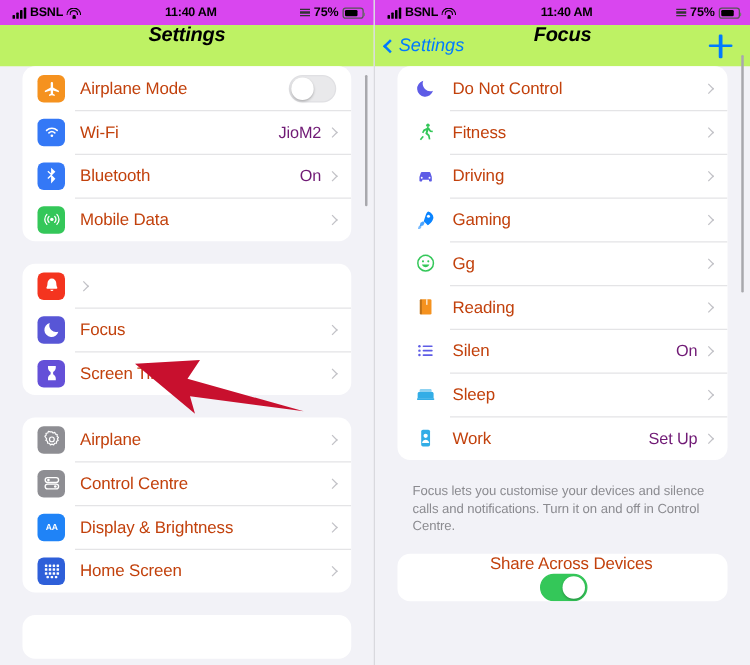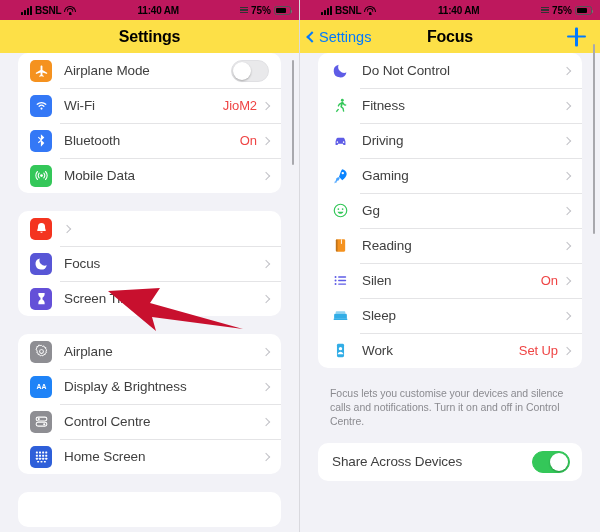--- a/index.html
+++ b/index.html
@@ -18,25 +18,25 @@
     position: relative;
     width: 300px; height: 532px;
     background: #f2f2f7;
     overflow: hidden;
   }
   .panel.left { border-right: 1px solid #d9d9de; }
 
   
   .statusbar {
     height: 20px;
-    background: #be185d;
+    background: #d946ef;
     display: flex;
     align-items: center;
     justify-content: space-between;
-    padding: 0 8px 0 21px;
+    padding: 0 8px 0 10px;
     font-size: 10.5px;
     font-weight: bold;
     color: #000;
   }
   .sb-left { display: flex; align-items: center; gap: 3px; }
   .sb-right { display: flex; align-items: center; gap: 3px; }
   .sb-center { font-size: 10px; font-weight: bold; letter-spacing: -0.2px; }
   .signal { display: flex; align-items: flex-end; gap: 1px; height: 9px; }
   .signal i { width: 2px; background: #000; border-radius: 0.5px; display: block; }
   .signal i:nth-child(1) { height: 3px; }
@@ -61,26 +61,27 @@
   }
   .batt::after {
     content: ""; position: absolute; right: -2.5px; top: 3px;
     width: 1.5px; height: 3px; background: #777; border-radius: 0 1px 1px 0;
   }
   .batt i { display: block; height: 100%; width: 75%; background: #000; border-radius: 1px; }
   .pct { font-size: 10px; font-weight: bold; }
 
   
   .navbar {
-    background: #fde047;
+    background: #bef264;
     height: 33px;
     display: flex;
-    align-items: center;
+    align-items: flex-start;
     justify-content: center;
     position: relative;
+    font-style: italic;
   }
   .navtitle { font-size: 16px; font-weight: bold; color: #000; letter-spacing: -0.2px; }
   .nav-back {
     position: absolute; left: 8px; top: 50%; transform: translateY(-50%);
     display: flex; align-items: center; gap: 3px;
     color: #007aff; font-size: 14.5px;
   }
   .chev-left {
     width: 8px; height: 8px; border-left: 2px solid #007aff; border-bottom: 2px solid #007aff;
     transform: rotate(45deg); display: inline-block;
@@ -112,24 +113,24 @@
     height: 35px;
     padding-left: 12px;
     position: relative;
   }
   .row + .row::before {
     content: "";
     position: absolute; left: 42px; right: 0; top: 0;
     height: 1px; background: #e4e4e6;
   }
   .row .label {
-    font-size: 13.5px; color: #404040; flex: 1; letter-spacing: -0.1px;
+    font-size: 13.5px; color: #c2410c; flex: 1; letter-spacing: -0.1px;
   }
   .row .value {
-    font-size: 13px; color: #ef4444; margin-right: 6px; letter-spacing: -0.1px; margin-left: 25px;
+    font-size: 13px; color: #701a75; margin-right: 6px; letter-spacing: -0.1px; margin-left: 25px;
   }
   .chev {
     width: 6px; height: 6px;
     border-top: 1.6px solid #c2c2c7; border-right: 1.6px solid #c2c2c7;
     transform: rotate(45deg);
     margin-right: 12px;
   }
 
   
   .tile {
@@ -299,38 +300,38 @@
             <div class="tile" style="background: rgb(142, 142, 147);">
               <svg width="15" height="15" viewBox="0 0 24 24">
                 <path d="M12 8.2A3.8 3.8 0 1012 15.8 3.8 3.8 0 0012 8.2zm0 6.1a2.3 2.3 0 110-4.6 2.3 2.3 0 010 4.6z" fill="#ffffff"></path>
                 <path d="M12 2.2l1.6 1.7 2.2-.8.8 2.2 2.3.4-.3 2.3 1.8 1.5-1.3 1.9 1 2.1-2.1 1-.2 2.3-2.3.2-1.2 2-2.1-.9-2.1.9-1.2-2-2.3-.2-.2-2.3-2.1-1 1-2.1L3 8l1.8-1.5-.3-2.3 2.3-.4.8-2.2 2.2.8z" fill="none" stroke="#ffffff" stroke-width="1.5" stroke-linejoin="round"></path>
               </svg>
             </div>
             <div class="label">Airplane</div>
             <div class="chev"></div>
           </div>
           <div class="row">
-            <div class="tile" style="background: rgb(31, 131, 247);">
-              <svg width="15" height="15" viewBox="0 0 24 24">
-                <text x="12" y="16.5" font-size="11" font-weight="bold" text-anchor="middle" fill="#ffffff" font-family="Liberation Sans, sans-serif">AA</text>
-              </svg>
-            </div>
-            <div class="label">Display &amp; Brightness</div>
-            <div class="chev"></div>
-          </div>
-          <div class="row">
             <div class="tile" style="background: rgb(142, 142, 147);">
               <svg width="15" height="15" viewBox="0 0 24 24">
                 <rect x="3.4" y="5" width="17.2" height="6.2" rx="3.1" fill="none" stroke="#ffffff" stroke-width="1.7"></rect>
                 <circle cx="7.6" cy="8.1" r="1.7" fill="#ffffff"></circle>
                 <rect x="3.4" y="13.2" width="17.2" height="6.2" rx="3.1" fill="none" stroke="#ffffff" stroke-width="1.7"></rect>
                 <circle cx="16.4" cy="16.3" r="1.7" fill="#ffffff"></circle>
               </svg>
             </div>
             <div class="label">Control Centre</div>
+            <div class="chev"></div>
+          </div>
+          <div class="row">
+            <div class="tile" style="background: rgb(31, 131, 247);">
+              <svg width="15" height="15" viewBox="0 0 24 24">
+                <text x="12" y="16.5" font-size="11" font-weight="bold" text-anchor="middle" fill="#ffffff" font-family="Liberation Sans, sans-serif">AA</text>
+              </svg>
+            </div>
+            <div class="label">Display &amp; Brightness</div>
             <div class="chev"></div>
           </div>
           <div class="row">
             <div class="tile" style="background: rgb(46, 95, 217);">
               <svg width="15" height="15" viewBox="0 0 24 24">
                 <g fill="#ffffff">
                   <rect x="3" y="4" width="3.2" height="3.2" rx=".7"></rect>
                   <rect x="8" y="4" width="3.2" height="3.2" rx=".7"></rect>
                   <rect x="13" y="4" width="3.2" height="3.2" rx=".7"></rect>
                   <rect x="18" y="4" width="3.2" height="3.2" rx=".7"></rect>
@@ -508,21 +509,21 @@
                 <path d="M7.9 17.4c.6-2.3 2.2-3.6 4.1-3.6s3.5 1.3 4.1 3.6z" fill="#fff"></path>
               </svg>
             </div>
             <div class="label">Work</div>
             <div class="value">Set Up</div>
             <div class="chev"></div>
           </div>
         </div>
         <div class="footnote">Focus lets you customise your devices and silence calls and notifications. Turn it on and off in Control Centre.</div>
         <div class="group">
-          <div class="row" style="padding-left:14px;height:38px;">
+          <div class="row" style="padding-left:14px;height:38px;flex-direction:column;">
             <div class="label">Share Across Devices</div>
             <div class="toggle on">
               <div class="knob"></div>
             </div>
           </div>
         </div>
       </div>
 
     <div class="scrollbar" style="right:5px; top:44px; height:190px;"></div>
   </div>

